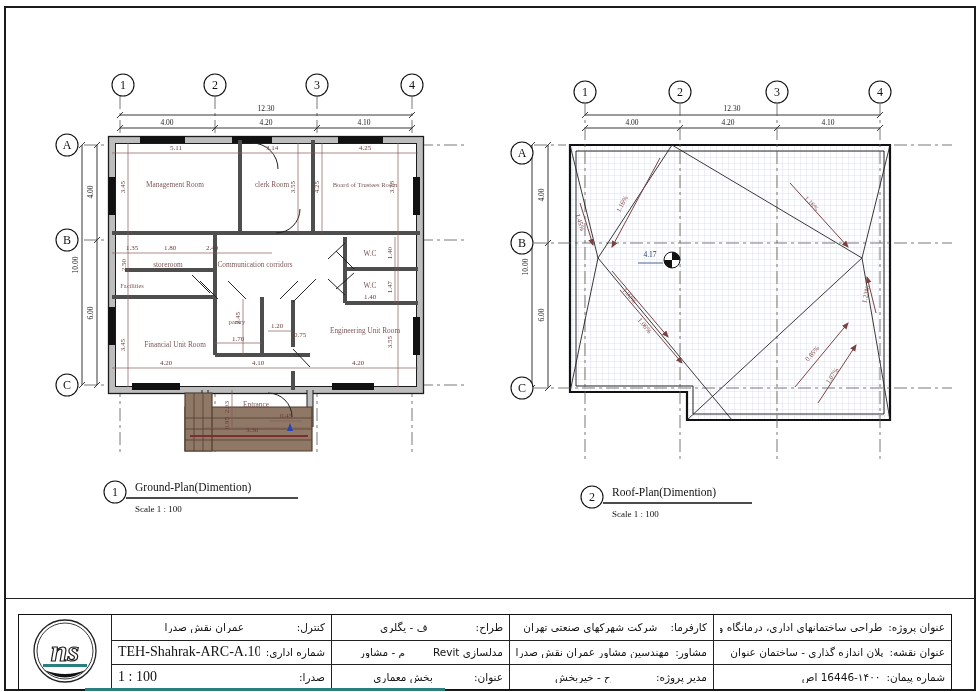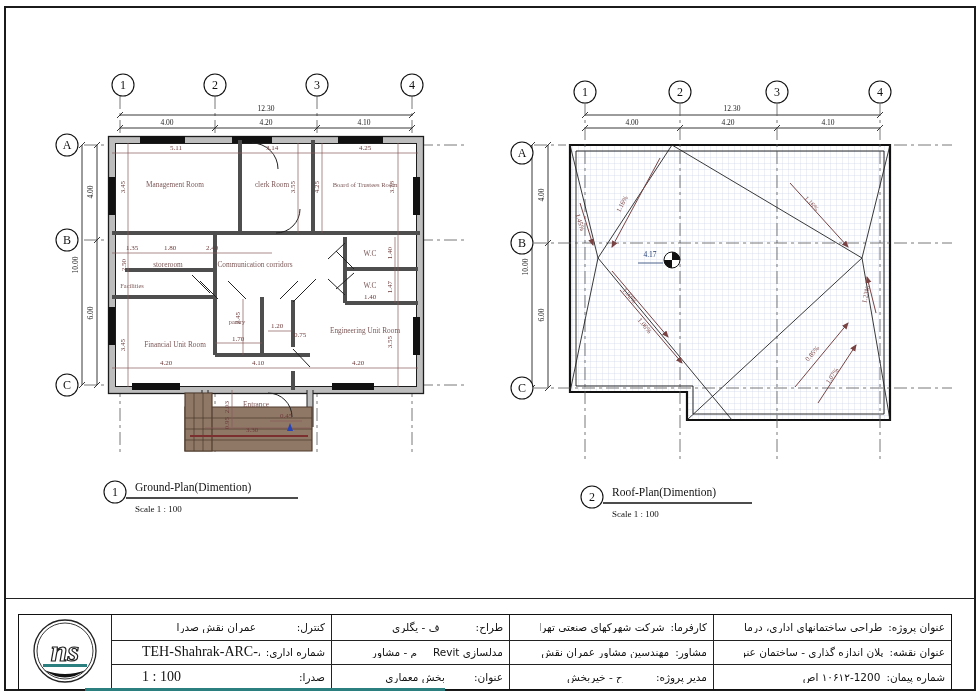--- a/index.html
+++ b/index.html
@@ -12,21 +12,21 @@
   .plan.roof{left:500px;top:55px;width:460px;height:475px;}
   svg text{font-family:"Liberation Serif", serif;}
   .titleblock{position:absolute;left:18px;top:614px;width:932px;height:74px;
       display:grid;grid-template-columns:92px 220px 178px 204px 238px;
       grid-template-rows:1fr 1fr 1fr;border:1.5px solid #111;background:#fff;
       font-family:"DejaVu Sans", sans-serif;font-size:10.5px;color:#111;}
   .tb-cell{display:flex;align-items:center;direction:rtl;padding:0 6px;gap:6px;
       border-right:0;border-left:1px solid #222;border-top:1px solid #222;min-width:0;}
   .tb-cell.row1{border-top:0;}
   .tb-cell .lbl{white-space:nowrap;flex:0 0 auto;}
-  .tb-cell .val{flex:1 1 auto;text-align:center;white-space:nowrap;overflow:hidden;margin-left:24px;}
+  .tb-cell .val{flex:1 1 auto;text-align:center;white-space:nowrap;overflow:hidden;}
   .tb-cell .val.ltr{direction:ltr;text-align:left;font-family:"Liberation Serif", serif;font-size:14px;}
   .tb-cell.inline{justify-content:flex-start;}
   .tb-cell.inline .val{flex:0 1 auto;text-align:right;}
   .logo-cell{grid-row:1/4;grid-column:1;border-left:0;display:flex;align-items:center;justify-content:center;font-style:italic;}
   .teal-strip{position:absolute;left:85px;top:688px;width:360px;height:3px;background:#2c7f7f;}
 </style>
 </head>
 <body>
 
 <div class="sheet">
@@ -415,18 +415,18 @@
     <div class="tb-cell" style="grid-column:3">
       <span class="lbl">عنوان:</span>
       <span class="val">بخش معماری</span>
     </div>
     <div class="tb-cell" style="grid-column:4">
       <span class="lbl">مدیر پروژه:</span>
       <span class="val">ح - خیربخش</span>
     </div>
     <div class="tb-cell inline" style="grid-column:5">
       <span class="lbl">شماره پیمان:</span>
-      <span class="val">۱۰۶۱۲-1200 اص</span>
+      <span class="val">16446-۱۴۰۰ اص</span>
     </div>
   </div>
 
   <div class="teal-strip"></div>
 </div>
 
 </body></html>

